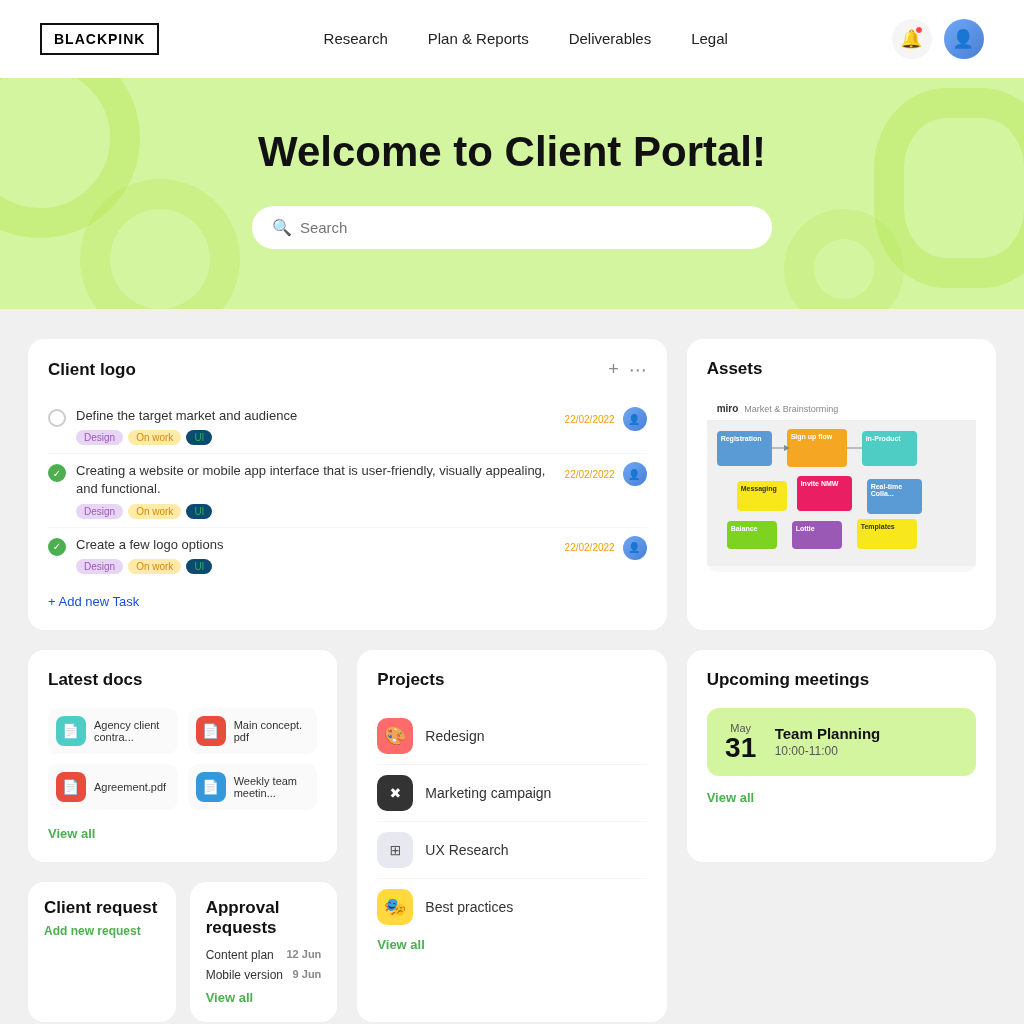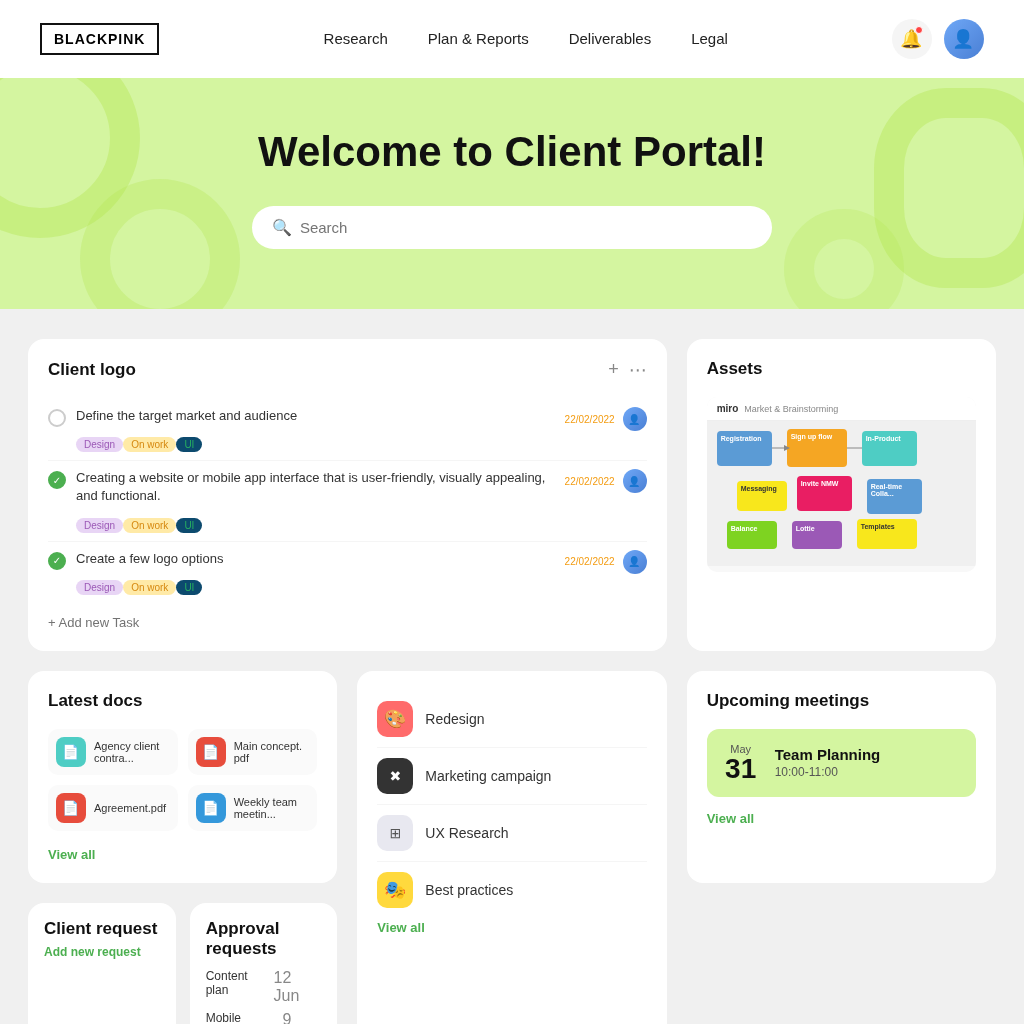--- a/index.html
+++ b/index.html
@@ -173,21 +173,21 @@
       display: flex; align-items: center; justify-content: center;
     }
     .task-check.done {
       background: #4CAF50;
       border-color: #4CAF50;
       color: #fff;
       font-size: 10px;
     }
     .task-text { font-size: 13px; color: #333; line-height: 1.4; }
     .task-tags {
-      display: flex; margin-top: 12px; flex-wrap: wrap;
+      display: flex; gap: 5px; margin-top: 5px; flex-wrap: wrap;
     }
     .tag {
       padding: 2px 8px;
       border-radius: 10px;
       font-size: 10px;
       font-weight: 500;
     }
     .tag-design { background: #e8d5f5; color: #9b59b6; }
     .tag-onwork { background: #ffeaa7; color: #d68910; }
     .tag-ui { background: #0c4a6e; color: #27ae60; }
@@ -200,21 +200,21 @@
     .task-date { font-size: 10px; color: #f39c12; }
     .task-avatar {
       width: 24px; height: 24px;
       border-radius: 50%;
       background: linear-gradient(135deg, #6fa8f7, #4a7fd4);
       font-size: 10px;
       display: flex; align-items: center; justify-content: center;
       color: #fff;
     }
     .add-task {
-      color: #737373;
+      color: #1d4ed8;
       font-size: 13px;
       cursor: pointer;
       margin-top: 12px;
       display: inline-block;
     }
 
     
     .assets-card {
       grid-column: 3;
       grid-row: 1;
@@ -374,21 +374,21 @@
       background: linear-gradient(135deg, #6fa8f7, #4a7fd4);
       flex-shrink: 0;
     }
     .approval-item {
       display: flex;
       justify-content: space-between;
       font-size: 12px;
       color: #333;
       margin: 6px 0;
     }
-    .approval-date { color: #888; font-size: 16px; }
+    .approval-date { color: #888; font-size: 11px; font-weight: bold; }
     .add-request { color: #4CAF50; font-size: 12px; font-weight: 600; cursor: pointer; margin-top: 6px; display: block; }
 
     
     .icon-search { color: #999; font-size: 16px; }
     .icon-plus { font-size: 18px; color: #888; cursor: pointer; }
     .icon-dots { font-size: 18px; color: #888; cursor: pointer; }
   </style>
 </head>
 <body>
 
@@ -545,20 +545,23 @@
       </div>
       <div class="doc-item">
         <div class="doc-icon doc-icon-blue">📄</div>
         <span class="doc-name">Weekly team meetin...</span>
       </div>
     </div>
     <span class="view-all">View all</span>
   </div>
 
   <div class="card projects-card">
+    <div class="card-header">
+      <span class="card-title">Projects</span>
+    </div>
     <div class="project-item">
       <div class="proj-icon proj-icon-redesign">🎨</div>
       <span class="proj-name">Redesign</span>
     </div>
     <div class="project-item">
       <div class="proj-icon proj-icon-marketing" style="color:#fff;font-size:14px;">✖</div>
       <span class="proj-name">Marketing campaign</span>
     </div>
     <div class="project-item">
       <div class="proj-icon proj-icon-ux" style="font-size:14px;color:#555;">⊞</div>

